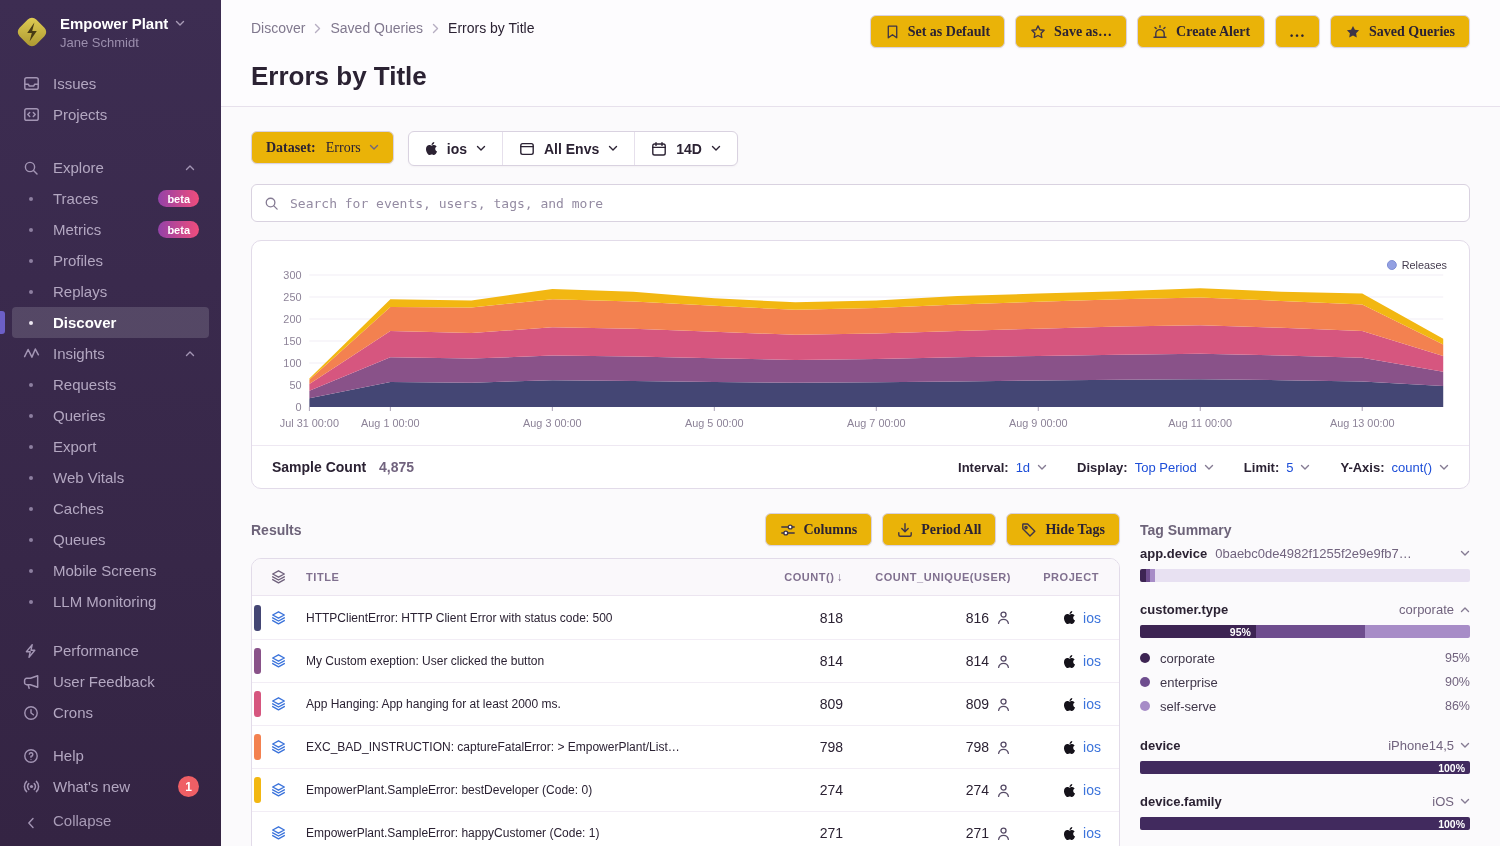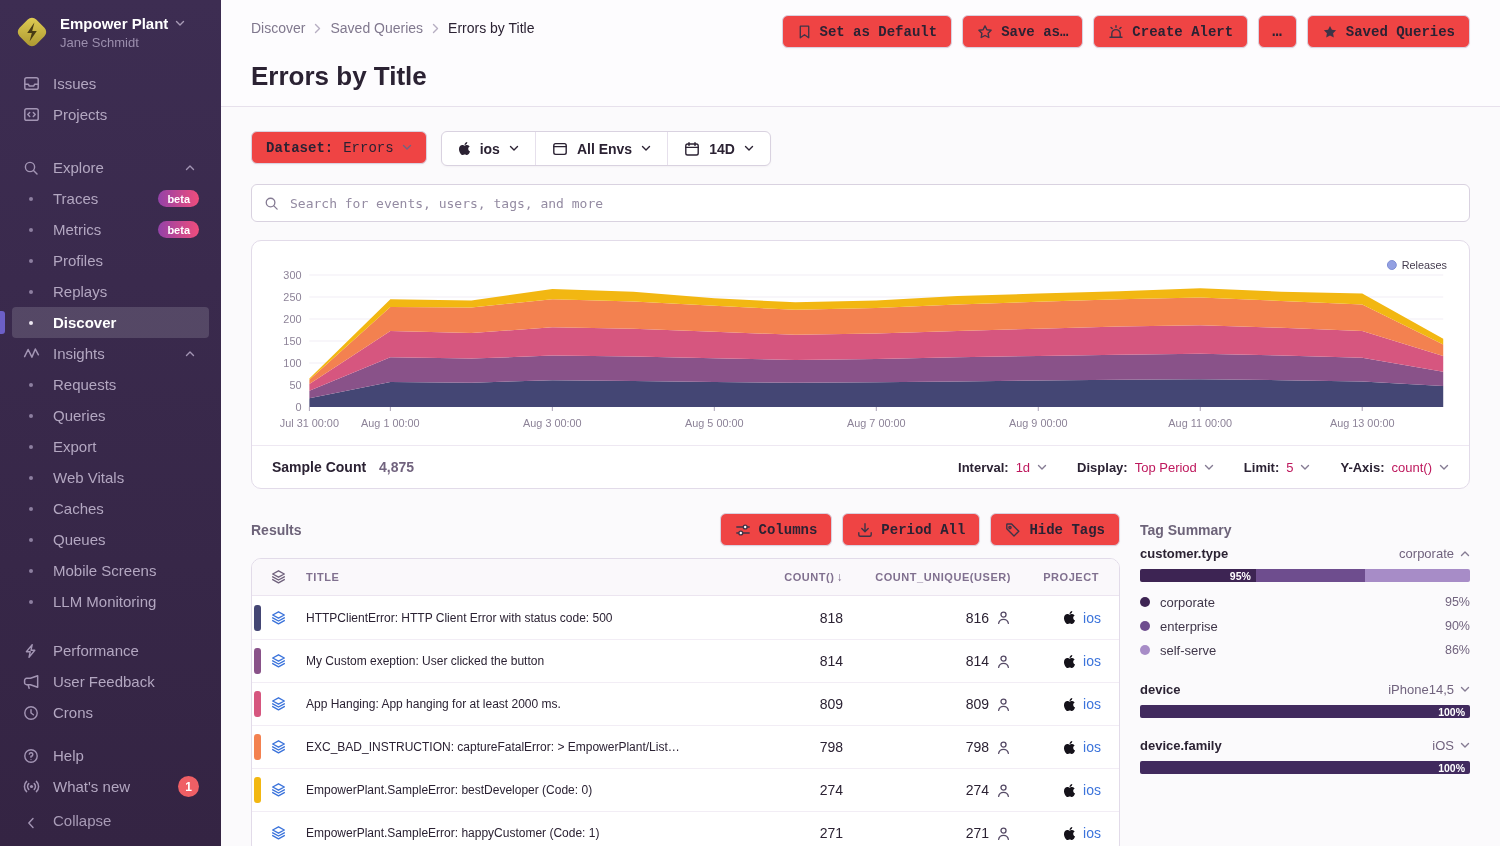--- a/index.html
+++ b/index.html
@@ -33,21 +33,21 @@
 
   
   .main{flex:1;display:flex;flex-direction:column;min-width:0}
   .topbar{background:#fdfcfe;border-bottom:1px solid #e7e1ec;padding:15px 30px 14px}
   .tb-row{display:flex;justify-content:space-between;align-items:flex-start}
   .breadcrumbs{display:flex;align-items:center;gap:9px;font-size:14px;color:#80788e;padding-top:5px}
   .crumb{cursor:pointer}
   .crumb.current{color:#2b2233;cursor:default}
   .crumb-sep{color:#b6aec2}
   .actions{display:flex;gap:10px}
-  .btn{display:inline-flex;align-items:center;gap:8px;background:#ef4444;border:1px solid #d9d2e0;border-radius:6px;height:33px;padding:0 14px;font-size:14px;font-weight:700;color:#2b2233;font-family:Liberation Mono, monospace;cursor:pointer;box-shadow:0 1px 2px rgba(43,34,51,.04);white-space:nowrap}
+  .btn{display:inline-flex;align-items:center;gap:8px;background:#eab308;border:1px solid #d9d2e0;border-radius:6px;height:33px;padding:0 14px;font-size:14px;font-weight:700;color:#2b2233;font-family:Liberation Serif, serif;cursor:pointer;box-shadow:0 1px 2px rgba(43,34,51,.04);white-space:nowrap}
   .btn .icn{color:#3e3447}
   .btn.btn-dots{padding:0 13px;font-size:16px;letter-spacing:1px}
   .page-title{font-size:26px;font-weight:700;margin:13px 0 0;color:#2b2233}
   .content{flex:1;padding:24px 30px 0;min-height:0}
 
   
   .filter-row{display:flex;gap:14px;margin-bottom:18px}
   .lbl-b{font-weight:700}.lbl-v{font-weight:400;margin-left:2px}
   .btn .chev{color:#6f6480}
   .filter-group{display:flex;background:#fff;border:1px solid #d9d2e0;border-radius:6px;box-shadow:0 1px 2px rgba(43,34,51,.04)}
@@ -65,21 +65,21 @@
   .chart-wrap{padding:4px 8px 0}
   #chart{display:block;width:100%;height:200px}
   .ax{font-size:11px;fill:#8d8398;font-family:"Liberation Sans",sans-serif}
   .lg{font-size:11px;fill:#443b4e;font-family:"Liberation Sans",sans-serif}
   .chart-footer{display:flex;align-items:center;border-top:1px solid #eee8f2;padding:13px 20px}
   .sample{font-size:14px}
   .sample .v{color:#71637e;margin-left:9px;font-weight:700}
   .controls{margin-left:auto;display:flex;gap:30px;align-items:center}
   .ctrl{display:flex;align-items:center;gap:7px;font-size:13px;color:#2b2233;cursor:pointer}
   .ctrl b{font-weight:700}
-  .ctrl .cv{color:#be185d}
+  .ctrl .cv{color:#1d4ed8}
   .ctrl .icn{color:#857b93}
 
   
   .results-grid{display:grid;grid-template-columns:minmax(0,1fr) 330px;gap:20px;align-items:start}
   .results-head{display:flex;align-items:center;margin-bottom:12px;height:33px}
   .results-title{font-size:14px;font-weight:700;color:#6d6379}
   .results-actions{margin-left:auto;display:flex;gap:10px}
 
   .table{background:#fff;border:1px solid #e2dbe9;border-radius:10px;overflow:hidden}
   .thead,.trow{display:grid;grid-template-columns:18px 36px minmax(0,1fr) 92px 168px 108px;align-items:center}
@@ -776,20 +776,39 @@
                 </span>
                 <a>ios</a>
               </span>
             </div>
           </div>
       </div>
       <div class="tags-col">
         <div class="tags-head">Tag Summary</div>
         <div id="tags">
             <div class="tag-block">
+              <div class="tag-head fill">
+                <span class="tag-name">app.device</span>
+                <span class="tag-val">
+                  <span class="vt">0baebc0de4982f1255f2e9e9fb7…</span>
+                  <span class="icn">
+                    <svg width="10" height="7" viewBox="0 0 10 7">
+                      <path d="M1.5 1.5 5 5l3.5-3.5"></path>
+                    </svg>
+                  </span>
+                </span>
+              </div>
+              <div class="tag-bar">
+                <span class="seg" style="width:1.8%;background:#3d2453"></span>
+                <span class="seg" style="width:1.3%;background:#6e4d8e"></span>
+                <span class="seg" style="width:1.3%;background:#a78cc7"></span>
+                <span class="seg" style="width:95.6%;background:#e8e1f2"></span>
+              </div>
+            </div>
+            <div class="tag-block">
               <div class="tag-head">
                 <span class="tag-name">customer.type</span>
                 <span class="tag-val">
                   <span class="vt">corporate</span>
                   <span class="icn">
                     <svg width="10" height="7" viewBox="0 0 10 7">
                       <path d="M1.5 5.5 5 2l3.5 3.5"></path>
                     </svg>
                   </span>
                 </span>

